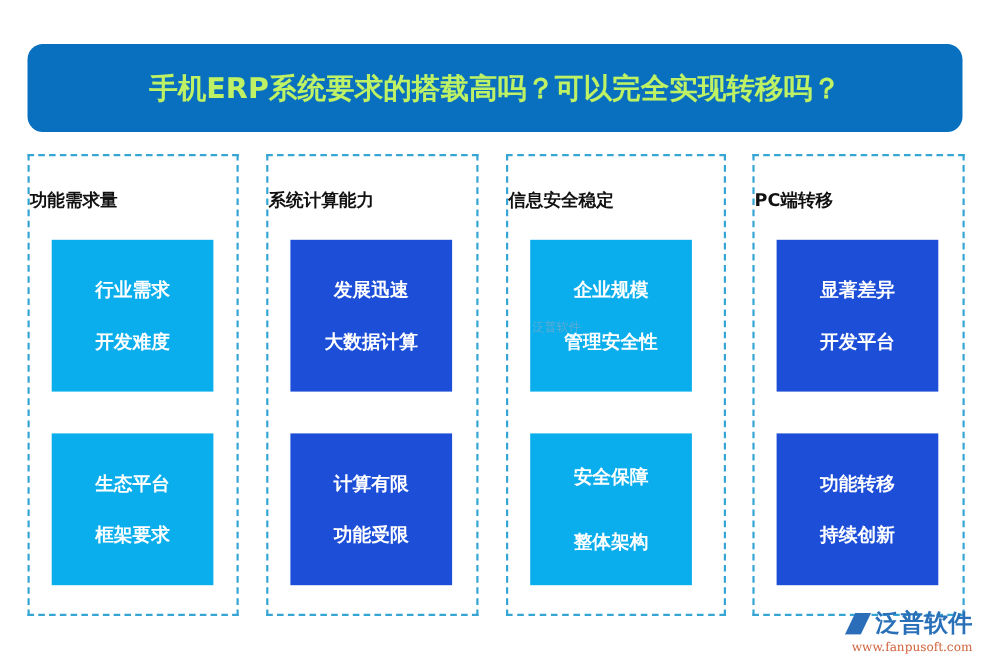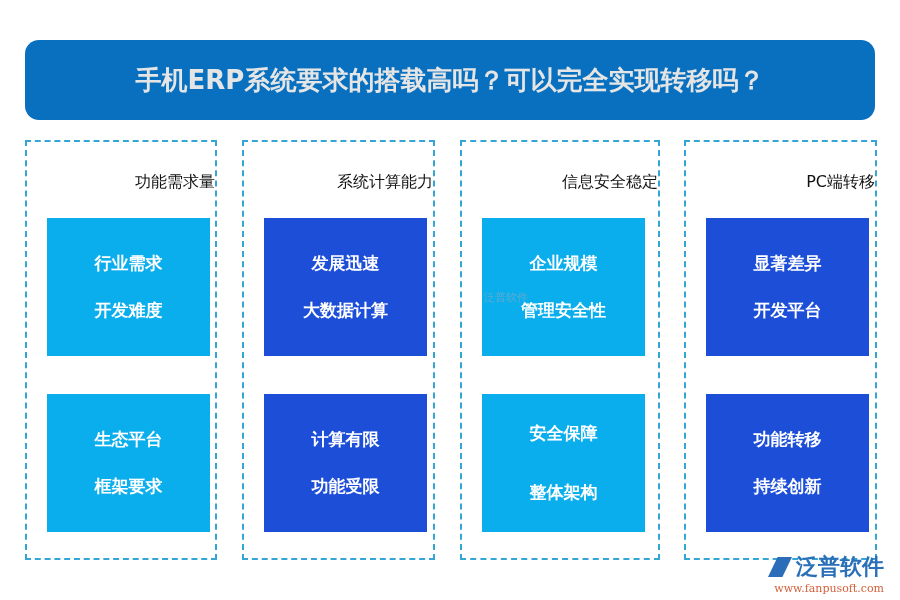--- a/index.html
+++ b/index.html
@@ -1,24 +1,24 @@
 <!DOCTYPE html>
 <html><head>
 <meta charset="utf-8">
 <style>
   html, body { margin:0; padding:0; }
   body { width:900px; height:600px; background:#ffffff; position:relative; overflow:hidden;
          font-family:"DejaVu Sans", "Liberation Sans", sans-serif; }
   .banner { position:absolute; left:25px; top:40px; width:850px; height:80px; background:#0870bf;
             border-radius:14px; display:flex; align-items:center; justify-content:center; }
-  .banner-title { color:#e5e5e5; font-size:26px; font-weight:bold; letter-spacing:0px; }
+  .banner-title { color:#bef264; font-size:26px; font-weight:bold; letter-spacing:0px; }
   .col { position:absolute; top:140px; height:420px; border:2px dashed #35a6d4; box-sizing:border-box; }
-  .col-title { position:absolute; left:0; right:0; top:30px; text-align:right; font-size:16px;
-               font-weight:normal; color:#111; }
-  .card { position:absolute; left:20px; width:163px; height:138px; display:flex; flex-direction:column;
+  .col-title { position:absolute; left:0; right:0; top:30px; text-align:left; font-size:16px;
+               font-weight:bold; color:#111; }
+  .card { position:absolute; left:20px; width:147px; height:138px; display:flex; flex-direction:column;
           align-items:center; justify-content:center; gap:24px; }
   .card span { color:#fff; font-size:17px; font-weight:bold; }
   .light { background:#0aaeec; }
   .dark { background:#1d4ed8; }
   .wm-center { position:absolute; left:484px; top:290px; font-size:11px; color:rgba(160,170,190,0.55); }
   .logo { position:absolute; left:768px; top:552px; display:flex; flex-direction:column; align-items:flex-end; }
   .logo-row { display:flex; align-items:center; gap:4px; }
   .logo-mark { width:24px; height:20px; background:#2b6db8; clip-path:polygon(0 100%,40% 0,100% 0,60% 100%); }
   .logo-text { font-size:22px; color:#2a70b8; font-weight:bold; }
   .logo-url { font-size:11px; color:#d0603a; font-family:"DejaVu Serif", serif; }

